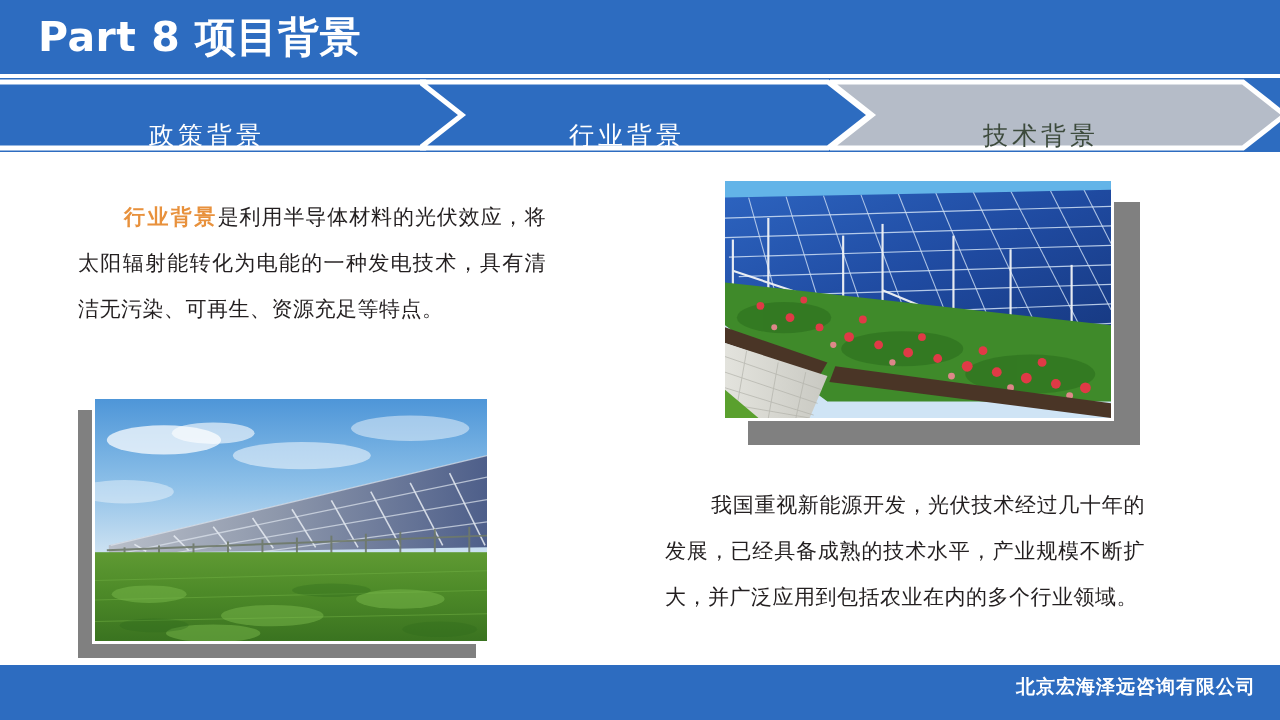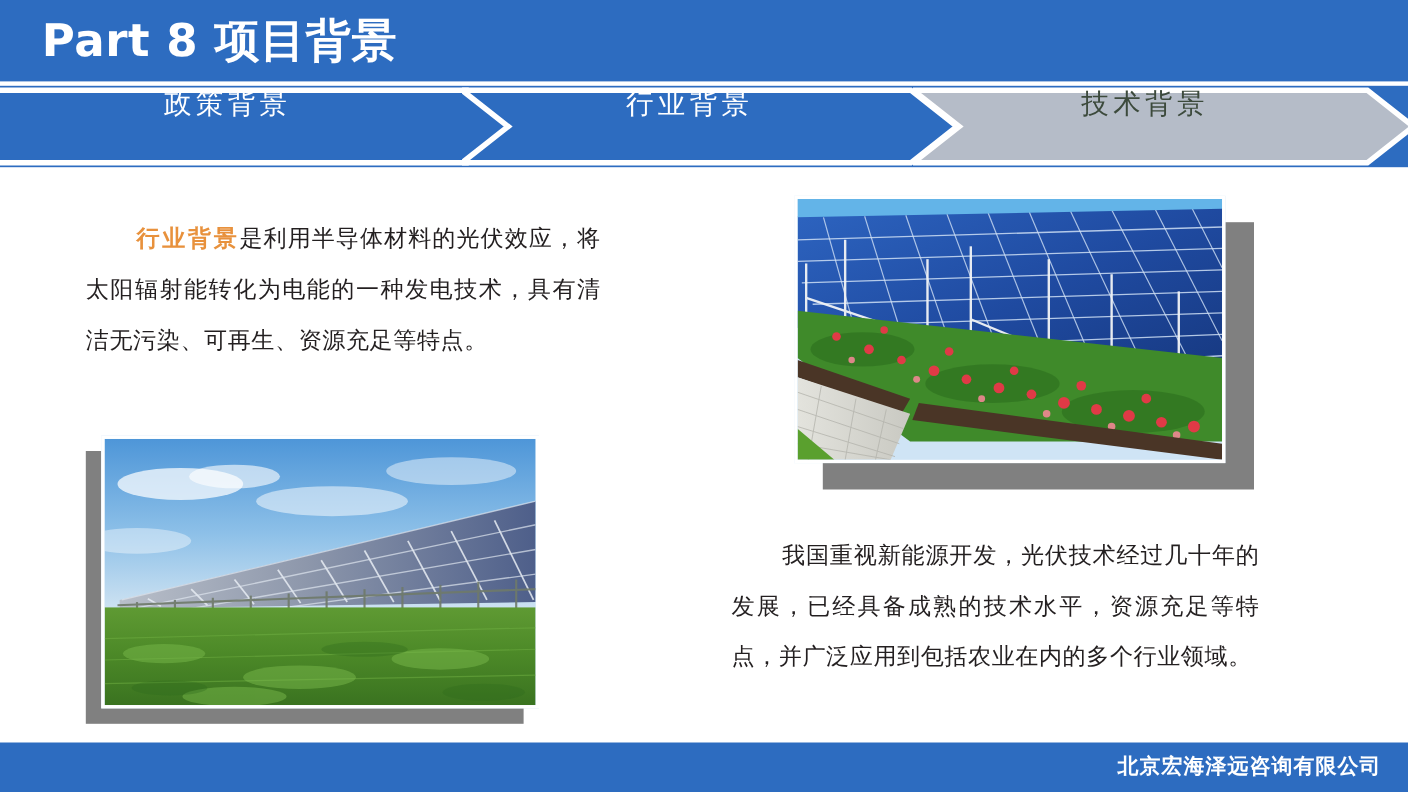--- a/index.html
+++ b/index.html
@@ -22,21 +22,21 @@
     letter-spacing:0.5px;white-space:nowrap;
   }
 
   
   .nav-band{
     position:absolute;left:0;top:78px;width:1280px;height:74px;
     background:#2d6cc0;
   }
   .chev{
     position:absolute;top:78px;height:74px;
-    display:flex;align-items:flex-start;justify-content:center;
+    display:flex;align-items:flex-end;justify-content:center;
   }
   .chev .lbl{
     position:relative;z-index:3;
     font-size:25px;letter-spacing:4px;white-space:nowrap;
   }
   .chev-shape{
     position:absolute;left:0;top:0;width:100%;height:100%;z-index:1;
   }
   .chev-shape svg{display:block;width:100%;height:100%;}
 
@@ -69,21 +69,21 @@
   
   .photo-bl-shadow{left:78px;top:410px;width:398px;height:248px;}
   .photo-bl{left:92px;top:396px;width:398px;height:248px;}
 
   
   .photo-tr-shadow{left:748px;top:202px;width:392px;height:243px;}
   .photo-tr{left:722px;top:178px;width:392px;height:243px;}
 
   
   .footer-band{
-    position:absolute;left:0;bottom:0;width:1280px;height:45px;
+    position:absolute;left:0;bottom:0;width:1280px;height:55px;
     background:#2d6cc0;
     margin-top:43px;
   }
   .footer-text{
     position:absolute;right:24px;top:9px;
     font-size:19px;color:#ffffff;letter-spacing:1px;white-space:nowrap;
     font-weight:bold;
   }
 </style>
 </head>
@@ -312,19 +312,19 @@
         <line x1="54" y1="186" x2="44" y2="243"></line>
         <line x1="82" y1="196" x2="72" y2="243"></line>
       </g>
 
       <polygon points="0,214 34,243 0,243" fill="#5aa02e"></polygon>
 
       <polygon points="0,0 392,0 392,9 0,17" fill="#63b4e8"></polygon>
     </svg>
   </div>
 
-  <div class="para para-right">我国重视新能源开发，光伏技术经过几十年的发展，已经具备成熟的技术水平，资源充足等特点，并广泛应用到包括农业在内的多个行业领域。</div>
+  <div class="para para-right">我国重视新能源开发，光伏技术经过几十年的发展，已经具备成熟的技术水平，产业规模不断扩大，并广泛应用到包括农业在内的多个行业领域。</div>
 
   <div class="footer-band">
     <div class="footer-text">北京宏海泽远咨询有限公司</div>
   </div>
 
 </div>
 
 </body></html>

